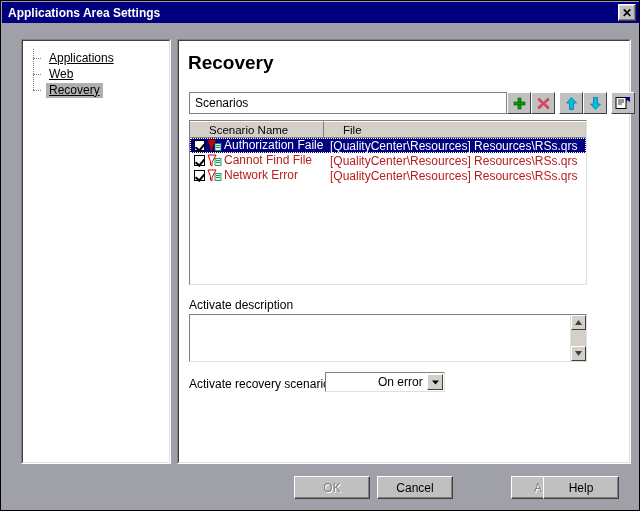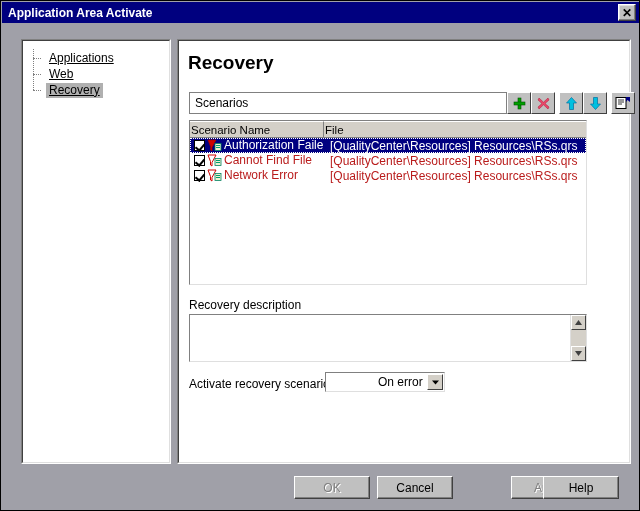--- a/index.html
+++ b/index.html
@@ -194,21 +194,21 @@
     height: 17px;
     background: #d4d0c8;
     box-sizing: border-box;
   }
   .col-h {
     box-sizing: border-box;
     font-size: 11.5px;
     color: #000000;
     display: flex;
     align-items: center;
-    padding-left: 1px;
+    padding-left: 19px;
     background: #d4d0c8;
     border-right: 1px solid #808080;
     border-bottom: 1px solid #808080;
     border-top: 1px solid #ffffff;
   }
   .col-h.c0 { width: 134px; }
   .col-h.c1 { flex: 1; border-right: none; }
 
   .list-body { background: #ffffff; }
   .row {
@@ -391,21 +391,21 @@
   #btn-cancel { left: 376px; }
   #btn-apply  { left: 465px; margin-left: 45px; }
   #btn-help   { left: 542px; text-align: center; }
 </style>
 </head>
 <body>
 
 <div id="app">
 
   <div class="titlebar">
-    <div class="titlebar-text">Application Area Activate</div>
+    <div class="titlebar-text">Applications Area Settings</div>
     <div class="titlebar-spacer"></div>
     <div class="close-btn">✕</div>
   </div>
 
   <div class="panel-sunken" id="tree-panel">
     <div class="inner-edge"></div>
     <div class="tree">
 
       <div class="tree-item">
         <span class="tree-dots"></span>
@@ -520,21 +520,21 @@
               </svg>
             </span>
             <span class="row-label">Network Error</span>
           </div>
           <div class="cell-file">[QualityCenter\Resources] Resources\RSs.qrs</div>
         </div>
 
       </div>
     </div>
 
-    <div class="field-label" id="desc-label">Recovery description</div>
+    <div class="field-label" id="desc-label">Activate description</div>
     <div class="desc-box">
       <div class="desc-text"></div>
       <div class="vscroll">
         <div class="sbtn">
           <svg width="9" height="9" viewBox="0 0 9 9">
             <path d="M4.5 2 L8 7 L1 7 Z" fill="#404040"></path>
           </svg>
         </div>
         <div class="strack"></div>
         <div class="sbtn">

